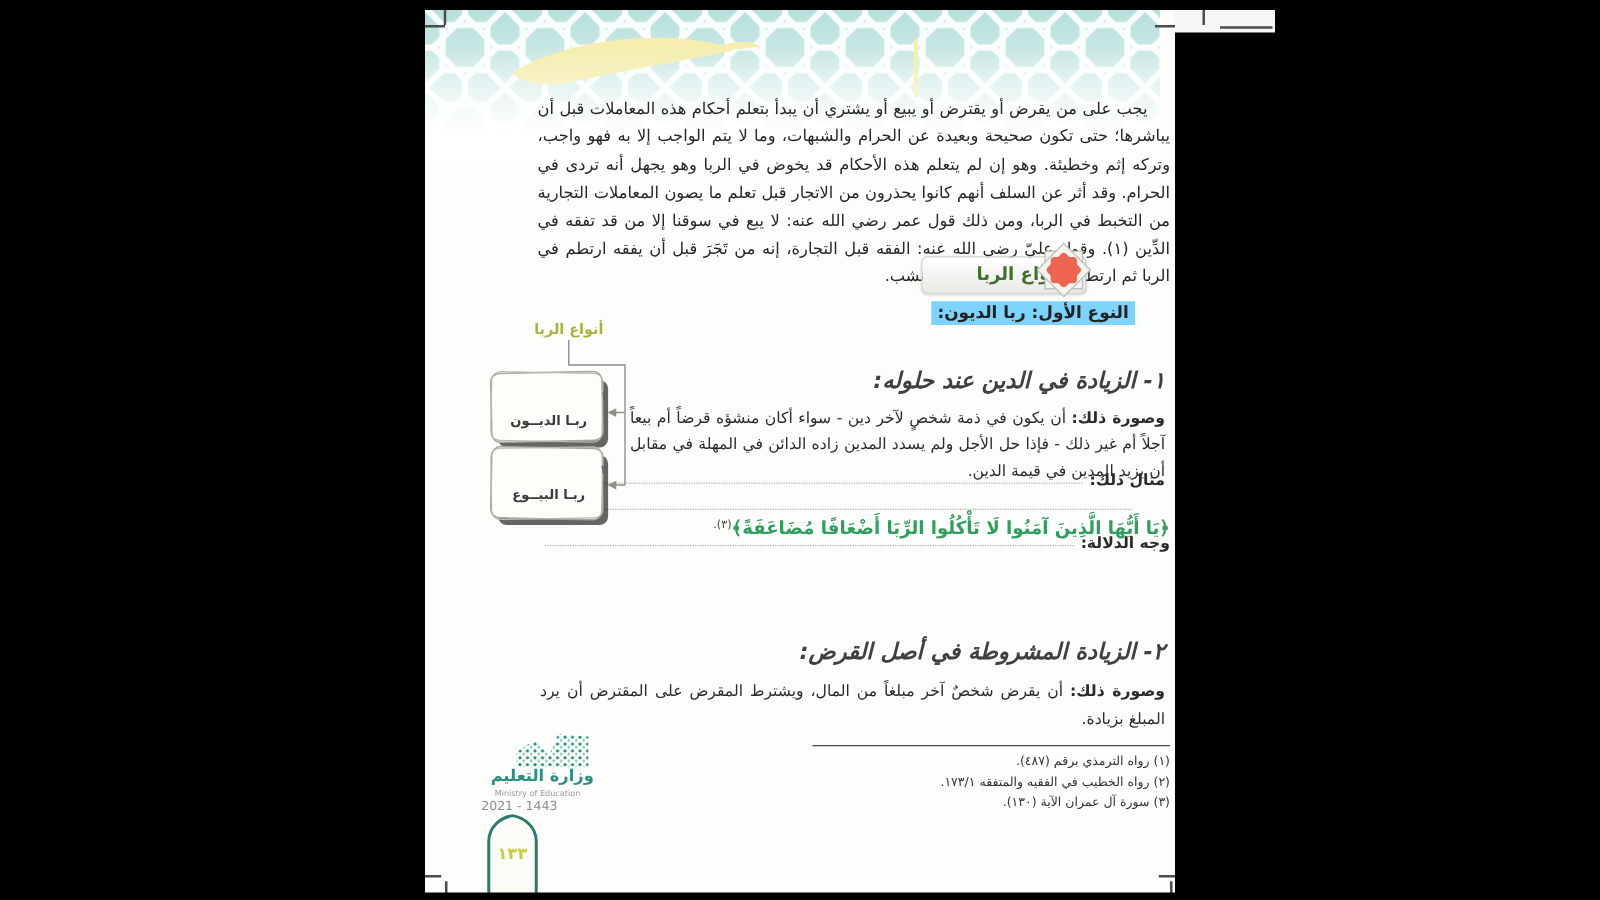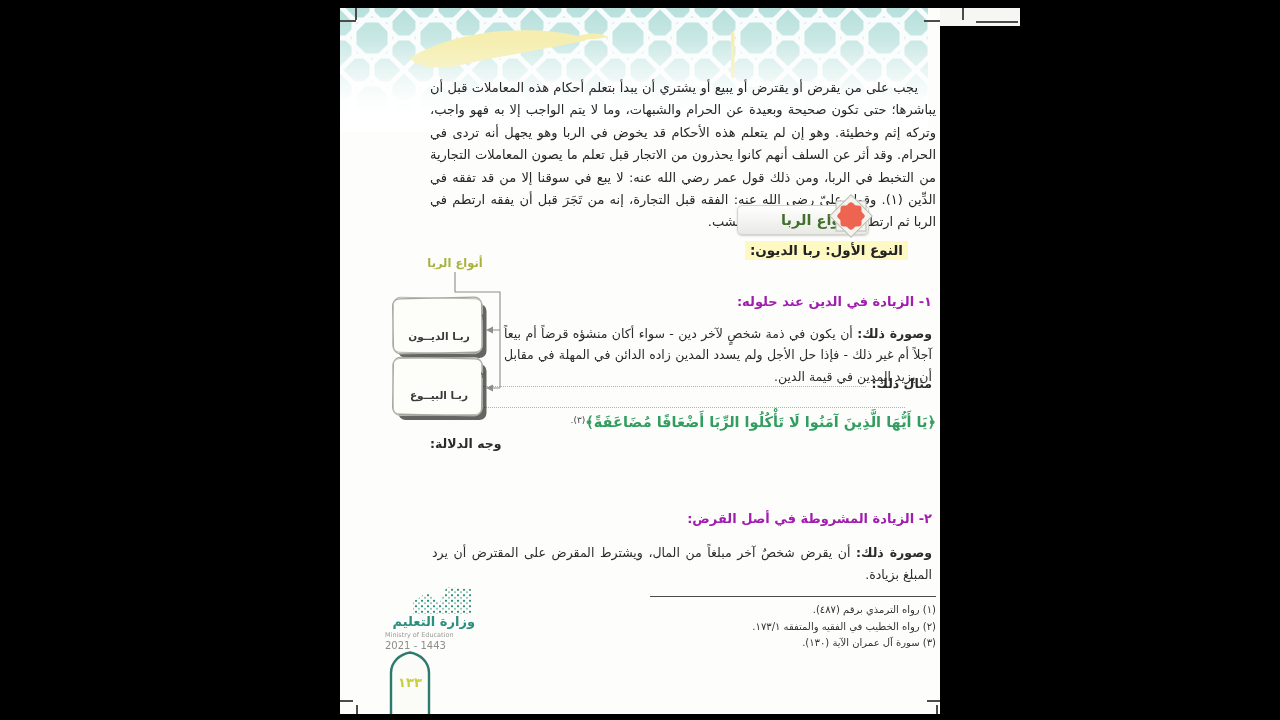--- a/index.html
+++ b/index.html
@@ -20,23 +20,23 @@
   
   .banner-bar{position:absolute;left:397px;top:205px;width:130px;height:28px;border-radius:5px;
               background:linear-gradient(#ffffff,#e9e9e5);border:1px solid #d3d3cd;
               box-shadow:0 1px 2px rgba(0,0,0,.18);direction:rtl;}
   .banner-bar span{display:block;text-align:center;padding-left:26px;line-height:28px;
                    font-size:14.5px;font-weight:bold;color:#41702c;}
   .badge{position:absolute;left:487px;top:192px;}
 
   
   .t1-heading{position:absolute;top:241px;right:32px;direction:rtl;font-size:13.5px;font-weight:bold;
-              color:#222;background:#fef9c3;padding:1px 5px 2px 5px;}
+              color:#222;background:#7dd3fc;padding:1px 5px 2px 5px;}
   .t1-def{position:absolute;top:268px;right:4px;direction:rtl;font-size:12.5px;font-weight:bold;color:#2b2b2b;}
-  .red-h{position:absolute;direction:rtl;font-size:13px;font-weight:bold;color:#a21caf;}
+  .red-h{position:absolute;direction:rtl;font-size:18px;font-weight:bold;color:#404040;font-style:italic;}
   .para{position:absolute;direction:rtl;text-align:justify;font-size:12.5px;line-height:21.8px;color:#2b2b2b;}
   .lead{font-weight:bold;}
   .row{position:absolute;display:flex;direction:rtl;align-items:flex-end;font-size:12.5px;color:#2b2b2b;}
   .dotfill{flex:1;border-bottom:1.6px dotted #b3b3aa;margin:0 6px 4px 6px;height:1px;}
   .dotline{position:absolute;border-bottom:1.6px dotted #b3b3aa;height:1px;}
   .verse{color:#2f9e5f;font-weight:bold;font-size:14.5px;white-space:nowrap;}
   .vref{font-size:9px;color:#444;margin-bottom:5px;}
 
   
   .fnrule{position:absolute;left:310px;top:596px;width:286px;height:1.4px;background:#4a4a4a;}
@@ -47,21 +47,21 @@
   .diagram{position:absolute;left:45px;top:250px;}
 
   
   .logo-dots{position:absolute;left:73px;top:587px;width:58px;height:27px;
              background-image:radial-gradient(circle,#2a8f7f 1.15px,rgba(0,0,0,0) 1.4px),
                               radial-gradient(circle,#8fcabc 1px,rgba(0,0,0,0) 1.25px);
              background-size:6px 5.5px,6px 5.5px;background-position:0 0,3px 2.5px;
              clip-path:polygon(0 55%,26% 18%,46% 60%,58% 0,100% 8%,100% 100%,0 100%);}
   .logo-ar{position:absolute;left:45px;top:614px;width:90px;text-align:right;direction:rtl;
            font-size:13px;font-weight:bold;color:#2a8f7f;letter-spacing:0;}
-  .logo-en{position:absolute;left:45px;top:631px;width:90px;text-align:left;
+  .logo-en{position:absolute;left:45px;top:631px;width:90px;text-align:center;
            font-size:6.5px;color:#9a9a96;}
   .logo-years{position:absolute;left:45px;top:640px;width:90px;
               font-size:10px;color:#8d8d89;}
   .arch{position:absolute;left:47px;top:651px;}
 </style>
 </head>
 <body>
 
 <div class="stage">
 
@@ -128,21 +128,21 @@
       <span class="lead">مثال ذلك:</span>
       <span class="dotfill"></span>
     </div>
     <div class="dotline" style="top:406px;right:35px;width:460px;"></div>
 
     <div class="row" style="top:414px;right:4px;width:510px;align-items:center;">
       <span class="verse">﴿يَا أَيُّهَا الَّذِينَ آمَنُوا لَا تَأْكُلُوا الرِّبَا أَضْعَافًا مُضَاعَفَةً﴾</span>
       <span class="vref">(٣).</span>
     </div>
 
-    <div class="row" style="top:436px;right:4px;width:506px;flex-direction:column;">
+    <div class="row" style="top:426px;right:4px;width:506px;">
       <span class="lead">وجه الدلالة:</span>
       <span class="dotfill"></span>
     </div>
 
 
     <div class="red-h" style="top:511px;right:8px;">٢- الزيادة المشروطة في أصل القرض:</div>
     <p class="para" style="top:529px;right:8px;width:500px;line-height:22px;"><span class="lead">وصورة ذلك:</span><span> أن يقرض شخصٌ آخر مبلغاً من المال، ويشترط المقرض على المقترض أن يرد المبلغ بزيادة.</span></p>
 
     <div class="fnrule"></div>
     <div class="footnotes">

